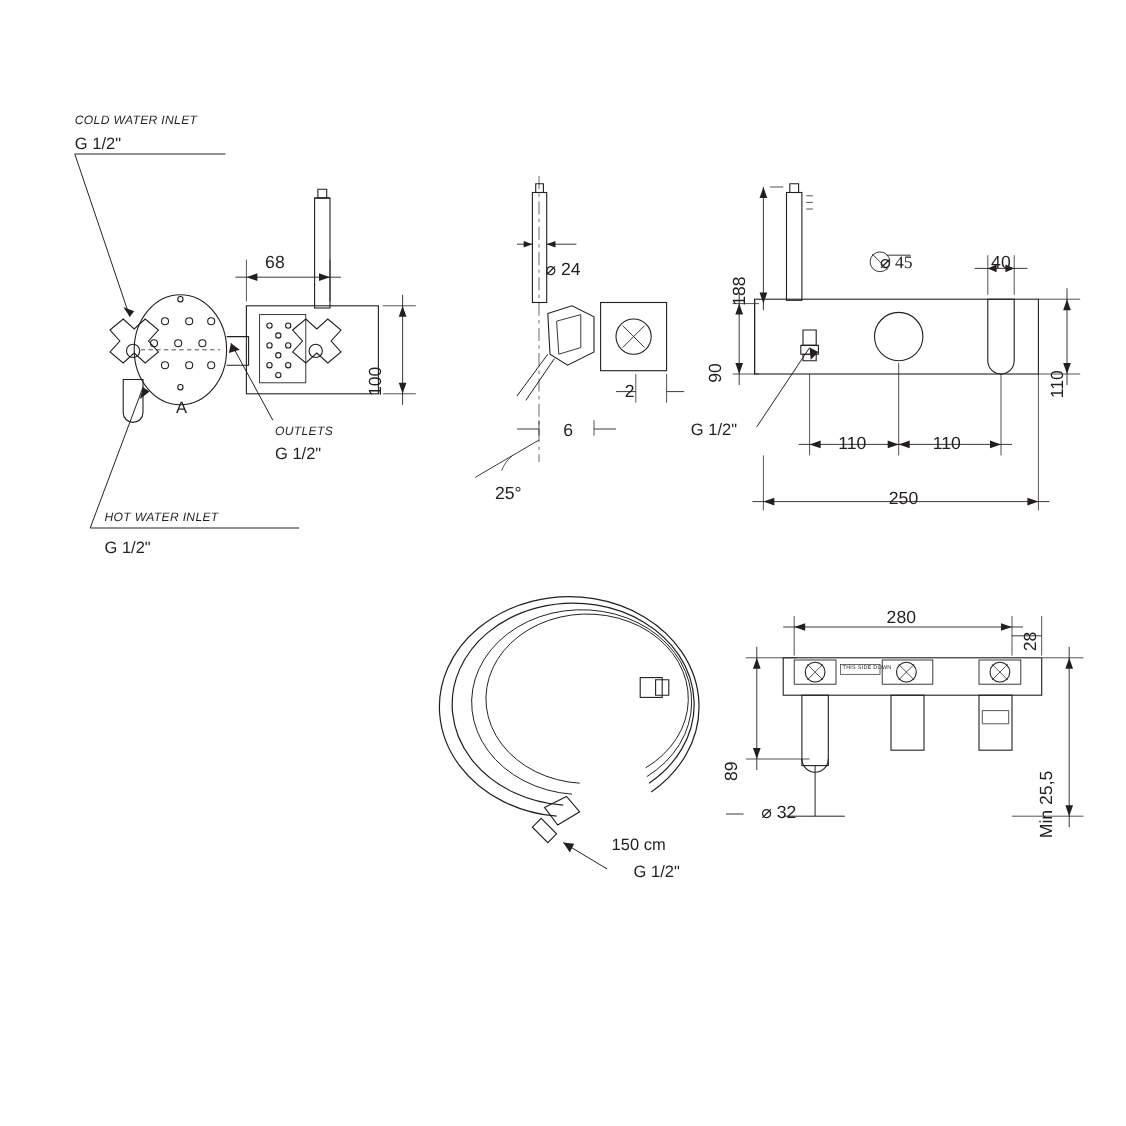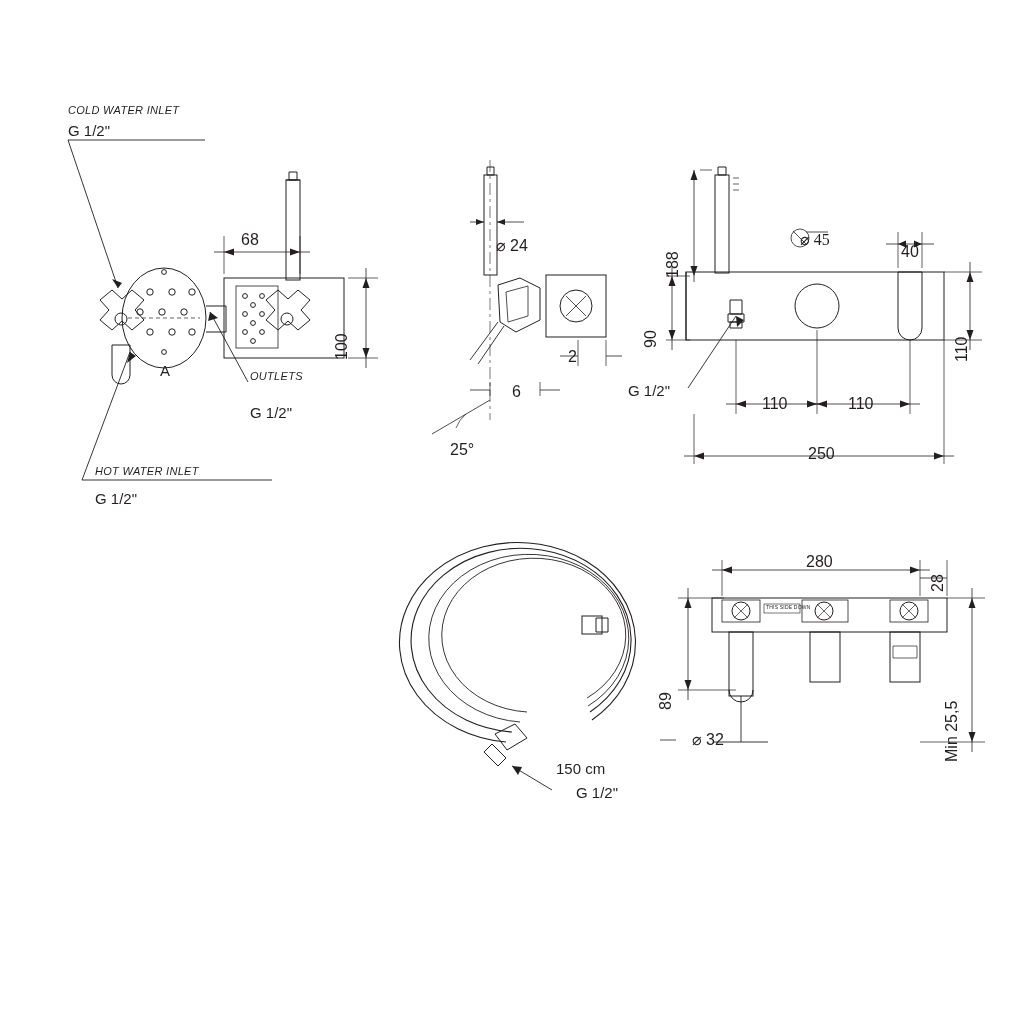--- a/index.html
+++ b/index.html
@@ -300,38 +300,38 @@
 
     </g>
   </svg>
 
   <div class="lbl ital" style="left:68px; top:104px;">COLD WATER INLET</div>
   <div class="lbl" style="left:68px; top:122px;">G 1/2"</div>
 
   <div class="lbl ital" style="left:95px; top:465px;text-align:center;">HOT WATER INLET</div>
   <div class="lbl" style="left:95px; top:490px;">G 1/2"</div>
 
-  <div class="lbl ital" style="left:250px; top:370px;">OUTLETS</div>
+  <div class="lbl ital" style="left:250px; top:386px;">OUTLETS</div>
   <div class="lbl" style="left:250px; top:404px;">G 1/2"</div>
 
   <div class="lbl" style="left:160px; top:362px;">A</div>
 
   <div class="lbl dim" style="left:241px; top:230px;">68</div>
 
   <div class="lbl dim rot90" style="left:352px; top:340px;">100</div>
 
   <div class="lbl dim" style="left:496px; top:212px;margin-top:24px;">⌀ 24</div>
   <div class="lbl dim" style="left:568px; top:347px;">2</div>
   <div class="lbl dim" style="left:512px; top:382px;">6</div>
   <div class="lbl dim" style="left:450px; top:440px;text-align:right;">25°</div>
 
   <div class="lbl dim rot90" style="left:683px; top:258px;">188</div>
   <div class="lbl dim rot90" style="left:661px; top:328px;">90</div>
   <div class="lbl dim" style="left:800px; top:230px;font-family:Liberation Serif, serif;">⌀ 45</div>
-  <div class="lbl dim" style="left:901px; top:242px;">40</div>
+  <div class="lbl dim" style="left:901px; top:230px;">40</div>
   <div class="lbl dim rot90" style="left:972px; top:342px;">110</div>
   <div class="lbl dim" style="left:762px; top:394px;">110</div>
   <div class="lbl dim" style="left:848px; top:394px;">110</div>
   <div class="lbl dim" style="left:808px; top:444px;">250</div>
   <div class="lbl" style="left:628px; top:382px;">G 1/2"</div>
 
   <div class="lbl big" style="left:556px; top:760px;">150 cm</div>
   <div class="lbl" style="left:576px; top:784px;">G 1/2"</div>
 
   <div class="lbl dim" style="left:806px; top:552px;">280</div>

